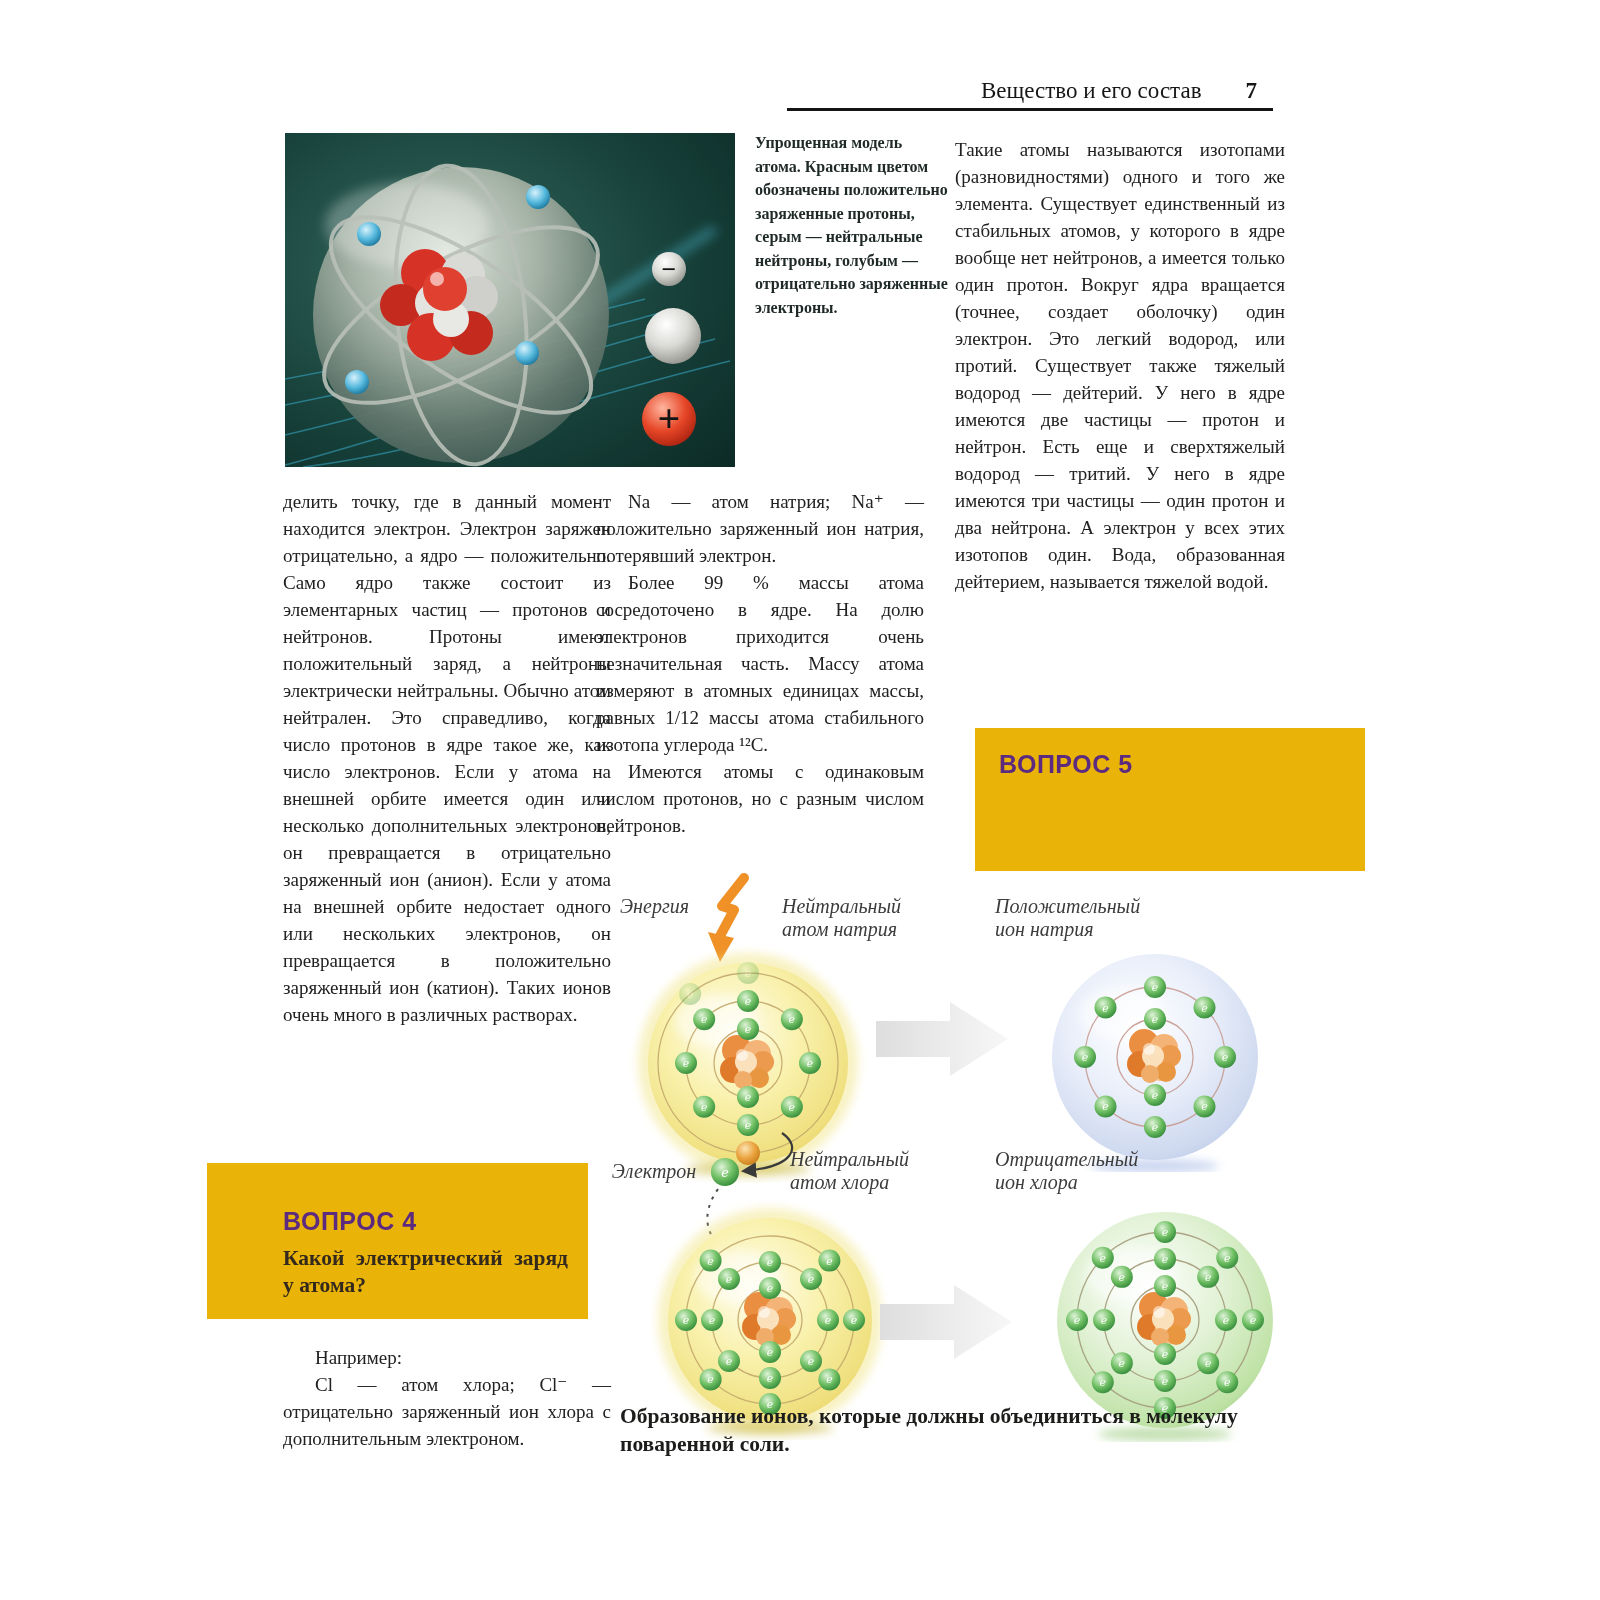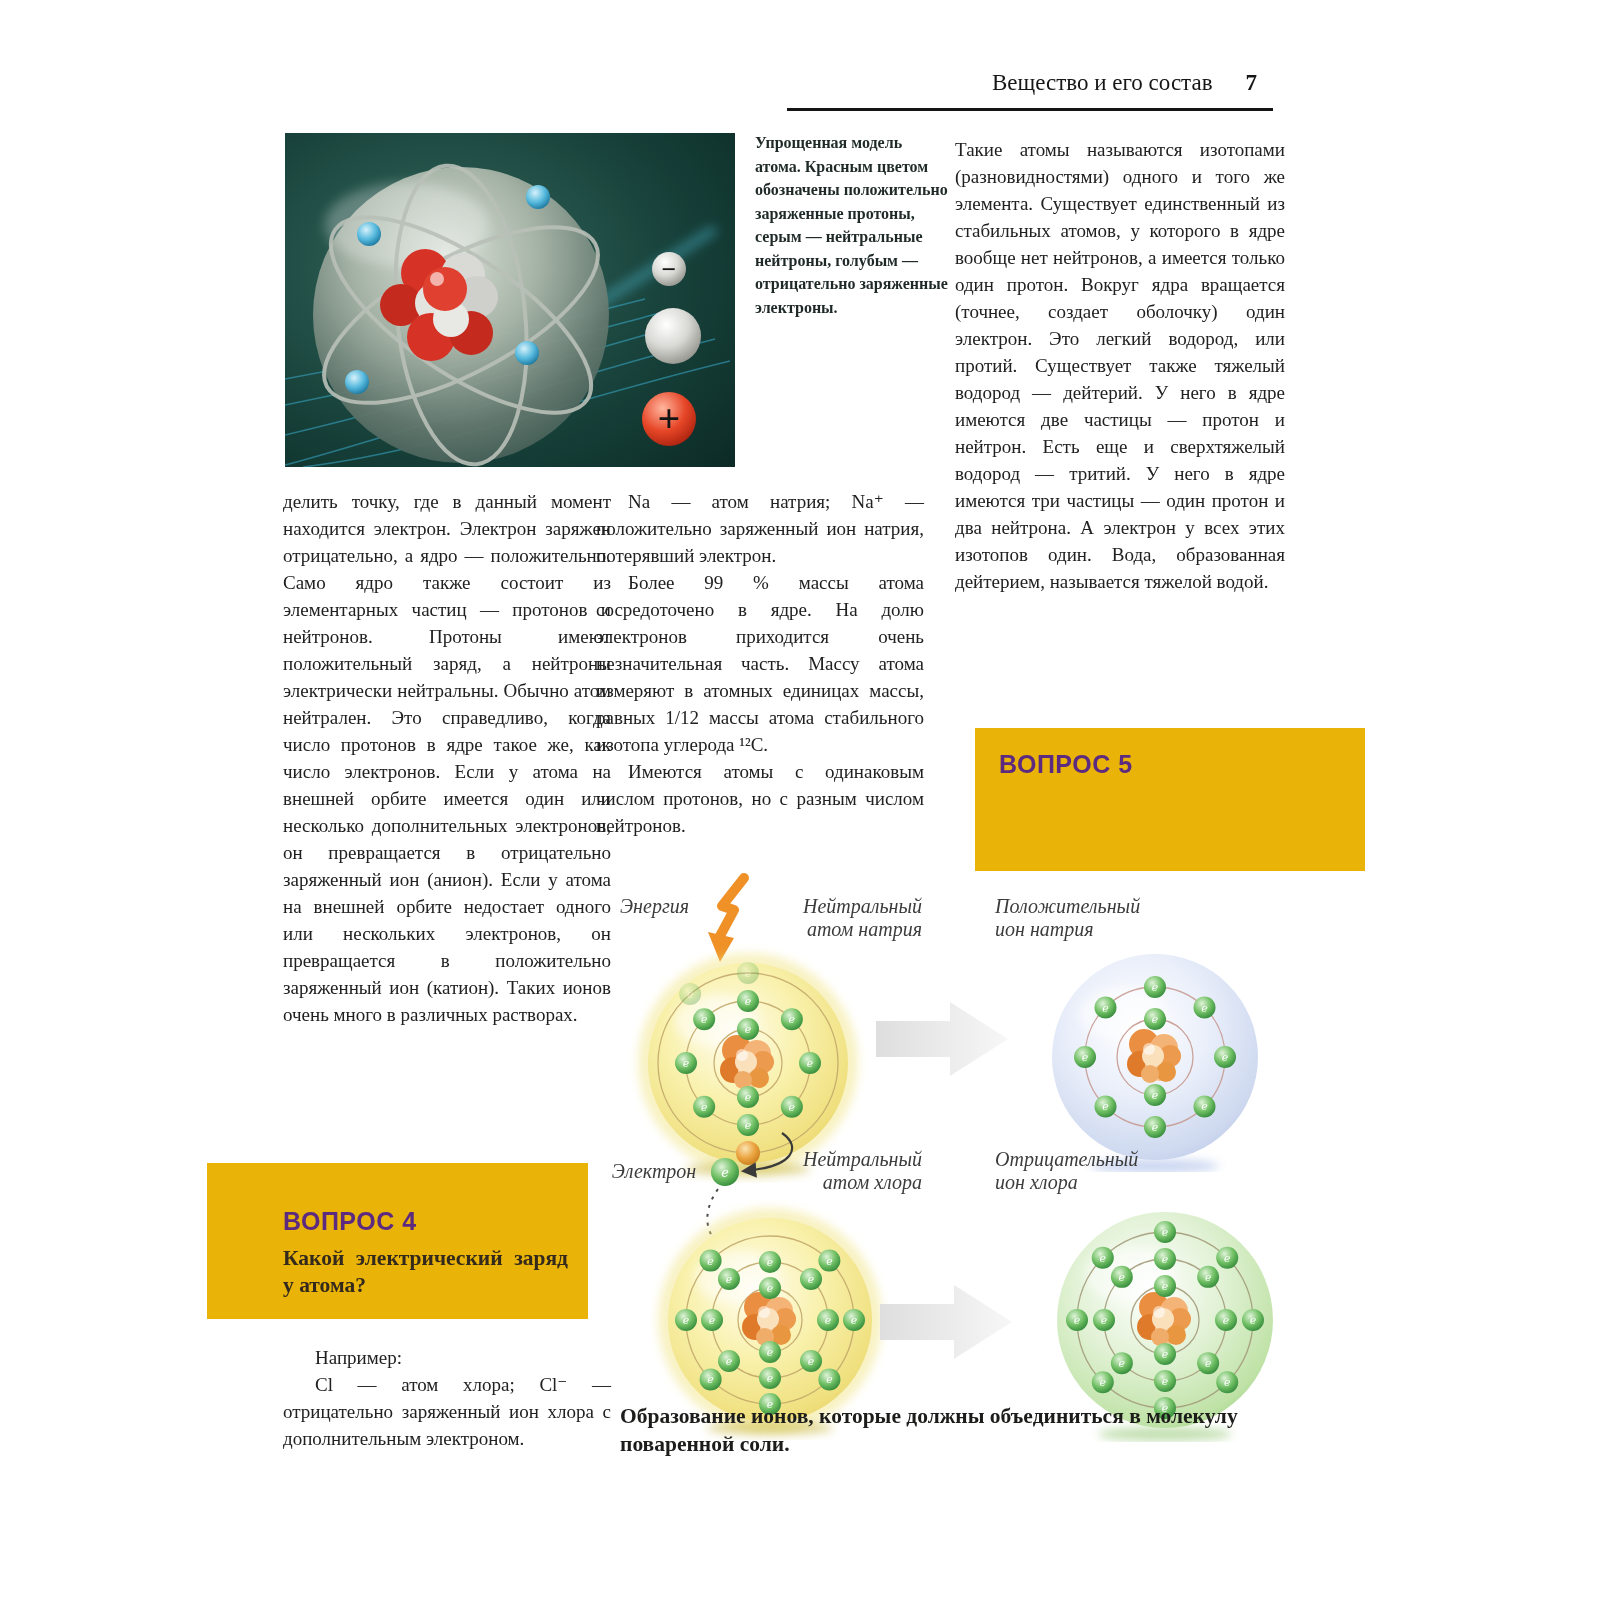--- a/index.html
+++ b/index.html
@@ -3,21 +3,21 @@
 <meta charset="utf-8">
 <style>
   * { margin:0; padding:0; box-sizing:border-box; }
   body { background:#ffffff; }
   .page {
     position:relative; width:1600px; height:1600px; background:#ffffff;
     font-family:"Liberation Serif","DejaVu Serif",serif; color:#1e1e1e; overflow:hidden;
   }
   .abs { position:absolute; }
   
-  .header { left:787px; top:70px; width:486px; height:34px; display:flex; justify-content:flex-end; align-items:flex-start; gap:33px; font-size:23px; color:#161616; padding-right:16px;}
+  .header { left:787px; top:70px; width:486px; height:34px; display:flex; justify-content:flex-end; align-items:flex-end; gap:44px; font-size:23px; color:#161616; padding-right:16px;}
   .header .pagenum { font-weight:bold; }
   .header-rule { left:787px; top:108px; width:486px; height:2.5px; background:#141414; }
   
   .atom-figure { left:285px; top:133px; width:450px; height:334px; }
   .figure-caption { left:755px; top:131px; width:195px; font-weight:bold; font-size:16px; line-height:23.5px; color:#1f2a28; }
   
   .body-text { font-size:19px; line-height:27px; text-align:justify; color:#212121; }
   .col-left  { left:283px; top:488px; width:328px; }
   .col-mid   { left:596px; top:488px; width:328px; }
   .col-right { left:955px; top:136px; width:330px; }
@@ -25,21 +25,21 @@
   
   .qbox { background:#eab308; }
   .qbox-4 { left:207px; top:1163px; width:381px; height:156px; padding:44px 20px 0 76px; }
   .qbox-5 { left:975px; top:728px; width:390px; height:143px; padding:22px 95px 0 24px; }
   .qbox h3 { font-family:"Liberation Sans","DejaVu Sans",sans-serif; font-size:25px; letter-spacing:0.5px; color:#5C2B80; margin-bottom:9px; }
   .qbox p { font-weight:bold; font-size:21.5px; line-height:27px; color:#33291c; text-align:justify; }
   
   .example { left:283px; top:1344px; width:328px; }
   
   .dlabel { font-style:italic; font-size:20px; line-height:23px; color:#3c3c3c; }
-  .dlabel.right { text-align:right; }
+  .dlabel.right { text-align:left; }
   .atom-slot { width:250px; height:250px; }
   .diagram-caption { left:620px; top:1402px; width:700px; font-weight:bold; font-size:21.5px; line-height:28px; color:#1c1c1a; }
 </style>
 </head>
 <body>
 
 <div class="page">
 
   <div class="abs header">
     <span>Вещество и его состав</span>

